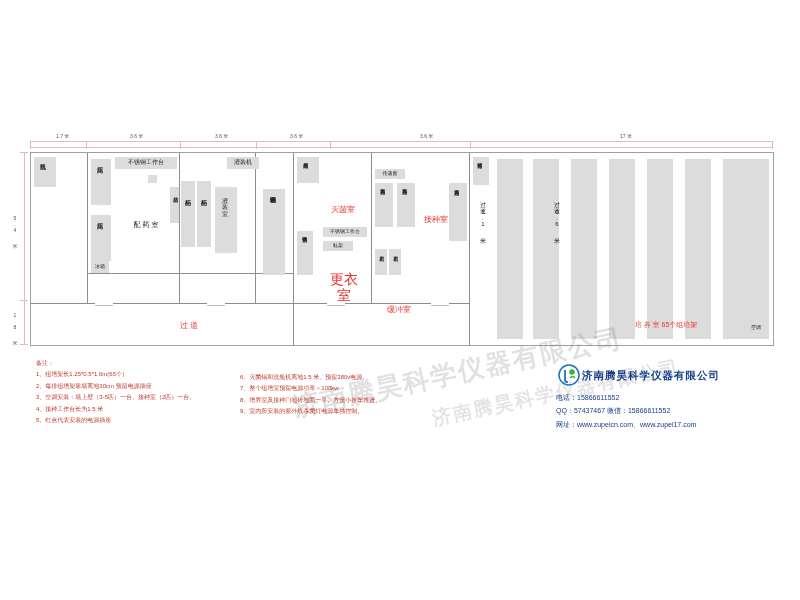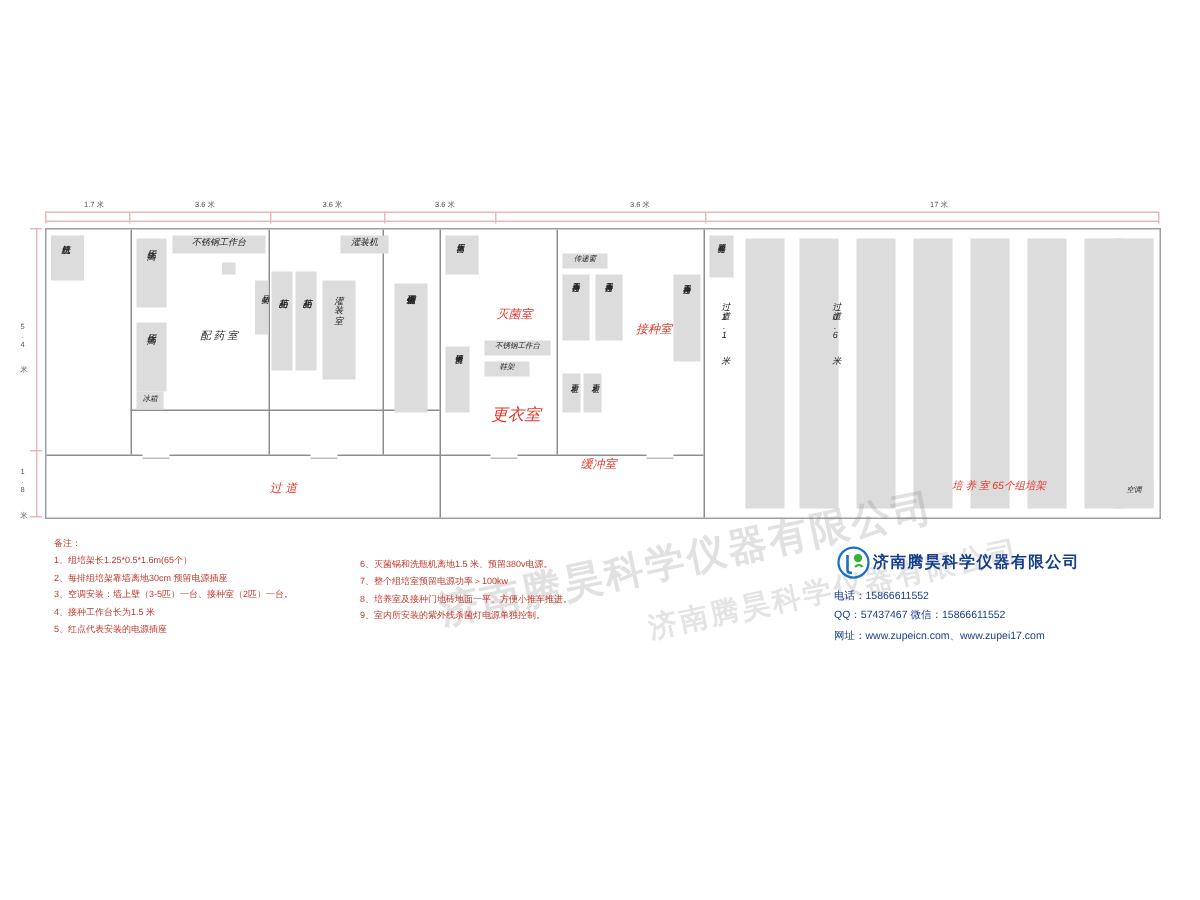--- a/index.html
+++ b/index.html
@@ -21,21 +21,20 @@
     background: #dcdcdc;
     border: 0;
   }
   .room-label {
     position: absolute;
     font-size: 6px;
     color: #222222;
     line-height: 1.15;
     text-align: center;
     letter-spacing: 0px;
-    font-style: italic;
   }
   .vlabel {
     writing-mode: vertical-rl;
     text-orientation: upright;
   }
   .red { color: #e8352a; }
   .wall { position: absolute; background: #8d8d8d; }
   .dim-line { position: absolute; background: #e7b9b9; }
   .dim-text { position: absolute; font-size: 5px; color: #555; }
   
@@ -210,21 +209,21 @@
     <div class="room-label red" style="left:128px;top:168px;width:60px;font-size:8px;">过      道</div>
 
     <div class="abs room" style="left:266px;top:4px;width:22px;height:26px;"></div>
     <div class="room-label vlabel tiny" style="left:271px;top:6px;">高压灭菌锅</div>
 
     <div class="room-label red" style="left:294px;top:52px;width:36px;font-size:8px;">灭菌室</div>
 
     <div class="abs room" style="left:292px;top:74px;width:44px;height:10px;"></div>
     <div class="room-label tiny" style="left:293px;top:76px;width:42px;">不锈钢工作台</div>
 
-    <div class="room-label red" style="left:296px;top:118px;width:34px;font-size:11px;">更衣室</div>
+    <div class="room-label red" style="left:296px;top:118px;width:34px;font-size:14px;">更衣室</div>
 
     <div class="abs room" style="left:344px;top:96px;width:12px;height:26px;"></div>
     <div class="room-label vlabel tiny" style="left:347px;top:99px;">更衣柜</div>
 
     <div class="abs room" style="left:358px;top:96px;width:12px;height:26px;"></div>
     <div class="room-label vlabel tiny" style="left:361px;top:99px;">更衣柜</div>
 
     <div class="abs room" style="left:292px;top:88px;width:30px;height:10px;"></div>
     <div class="room-label tiny" style="left:296px;top:90px;width:22px;">鞋架</div>
 

